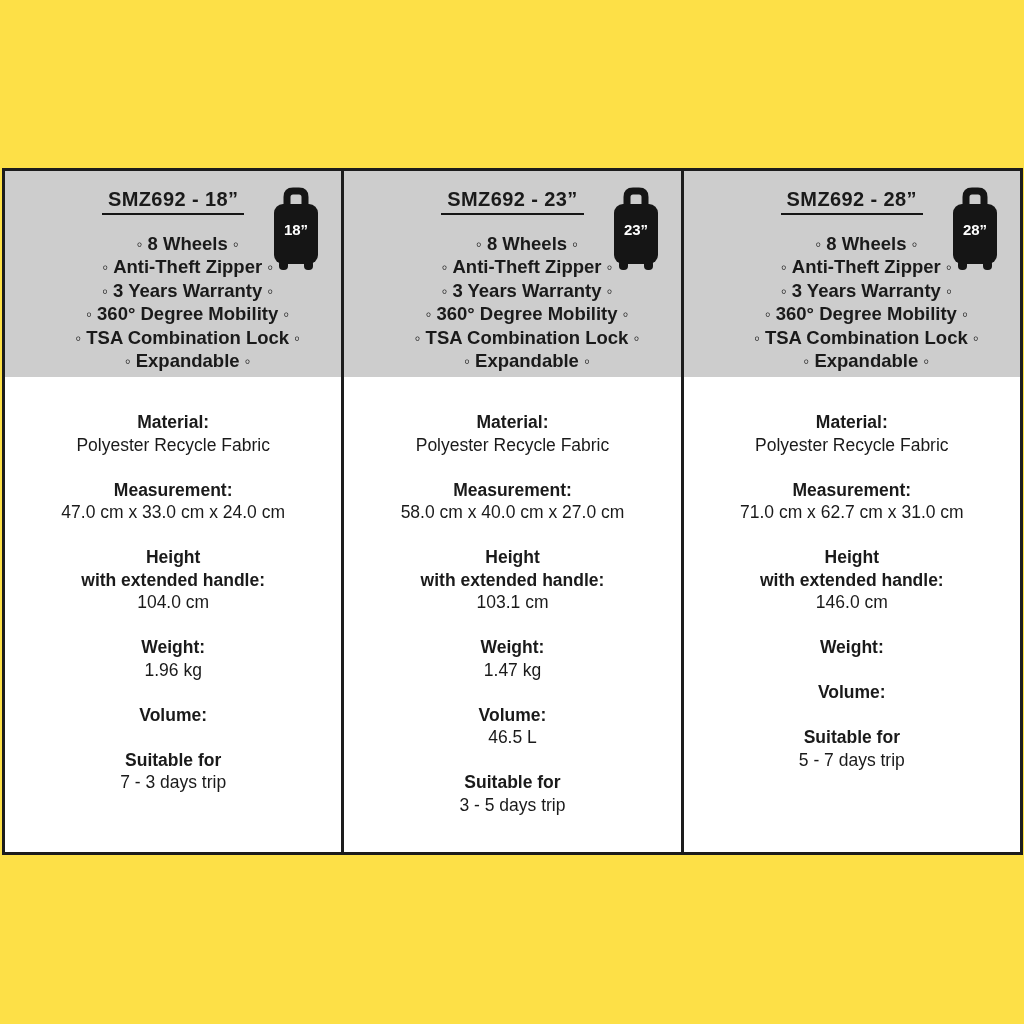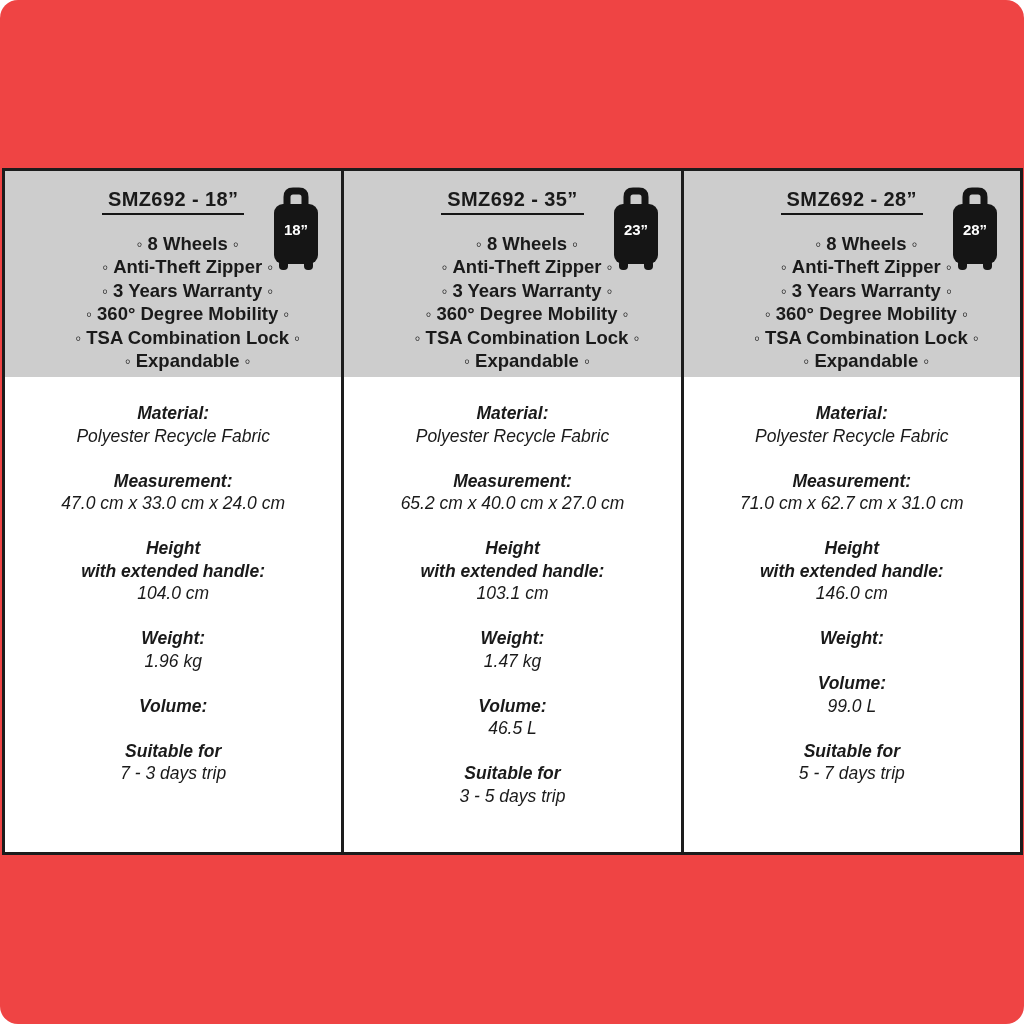--- a/index.html
+++ b/index.html
@@ -6,23 +6,22 @@
     margin: 0;
     padding: 0;
     background: #ffffff;
     font-family: "Liberation Sans", sans-serif;
     color: #1a1a1a;
   }
   .canvas {
     position: relative;
     width: 1024px;
     height: 1024px;
-    background: #ef4444;
+    background: #fde047;
     overflow: hidden;
-    border-radius: 18px;
   }
   .spec-table {
     position: absolute;
     left: 2px;
     top: 168px;
     width: 1015px;
     height: 681px;
     border: 3px solid #1c1c1c;
     display: flex;
     background: #ffffff;
@@ -82,24 +81,23 @@
     font-family: "Liberation Sans", sans-serif;
     font-weight: bold;
     font-size: 15px;
     text-anchor: middle;
   }
   .col-body {
     flex: 1;
     background: #ffffff;
     text-align: center;
     box-sizing: border-box;
-    padding-top: 25px;
+    padding-top: 34px;
     font-size: 17.5px;
     line-height: 22.5px;
-    font-style: italic;
   }
   .spec { margin-bottom: 22.5px; }
   .spec-label {
     font-weight: bold;
     white-space: pre-line;
   }
   .spec-value { font-weight: normal; }
 </style>
 </head>
 <body>
@@ -149,21 +147,21 @@
         </div>
         <div class="spec">
           <div class="spec-label">Suitable for</div>
           <div class="spec-value">7 - 3 days trip</div>
         </div>
       </div>
     </div>
 
     <div class="col">
       <div class="col-header">
-        <div class="col-title">SMZ692 - 35”</div>
+        <div class="col-title">SMZ692 - 23”</div>
         <div class="features">
           <div class="feature-line"><span class="bullet">◦</span><span>8 Wheels</span><span class="bullet">◦</span></div>
           <div class="feature-line"><span class="bullet">◦</span><span>Anti-Theft Zipper</span><span class="bullet">◦</span></div>
           <div class="feature-line"><span class="bullet">◦</span><span>3 Years Warranty</span><span class="bullet">◦</span></div>
           <div class="feature-line"><span class="bullet">◦</span><span>360° Degree Mobility</span><span class="bullet">◦</span></div>
           <div class="feature-line"><span class="bullet">◦</span><span>TSA Combination Lock</span><span class="bullet">◦</span></div>
           <div class="feature-line"><span class="bullet">◦</span><span>Expandable</span><span class="bullet">◦</span></div>
         </div>
         <svg class="luggage" viewBox="0 0 48 88" aria-hidden="true">
           <path class="lug-handle" d="M15 20 V11 Q15 5 21 5 H27 Q33 5 33 11 V20"></path>
@@ -173,21 +171,21 @@
           <text class="lug-label" x="24" y="49">23”</text>
         </svg>
       </div>
       <div class="col-body">
         <div class="spec">
           <div class="spec-label">Material:</div>
           <div class="spec-value">Polyester Recycle Fabric</div>
         </div>
         <div class="spec">
           <div class="spec-label">Measurement:</div>
-          <div class="spec-value">65.2 cm x 40.0 cm x 27.0 cm</div>
+          <div class="spec-value">58.0 cm x 40.0 cm x 27.0 cm</div>
         </div>
         <div class="spec">
           <div class="spec-label">Height
 with extended handle:</div>
           <div class="spec-value">103.1 cm</div>
         </div>
         <div class="spec">
           <div class="spec-label">Weight:</div>
           <div class="spec-value">1.47 kg</div>
         </div>
@@ -233,21 +231,20 @@
         <div class="spec">
           <div class="spec-label">Height
 with extended handle:</div>
           <div class="spec-value">146.0 cm</div>
         </div>
         <div class="spec">
           <div class="spec-label">Weight:</div>
         </div>
         <div class="spec">
           <div class="spec-label">Volume:</div>
-          <div class="spec-value">99.0 L</div>
         </div>
         <div class="spec">
           <div class="spec-label">Suitable for</div>
           <div class="spec-value">5 - 7 days trip</div>
         </div>
       </div>
     </div>
 
   </div>
 </div>

